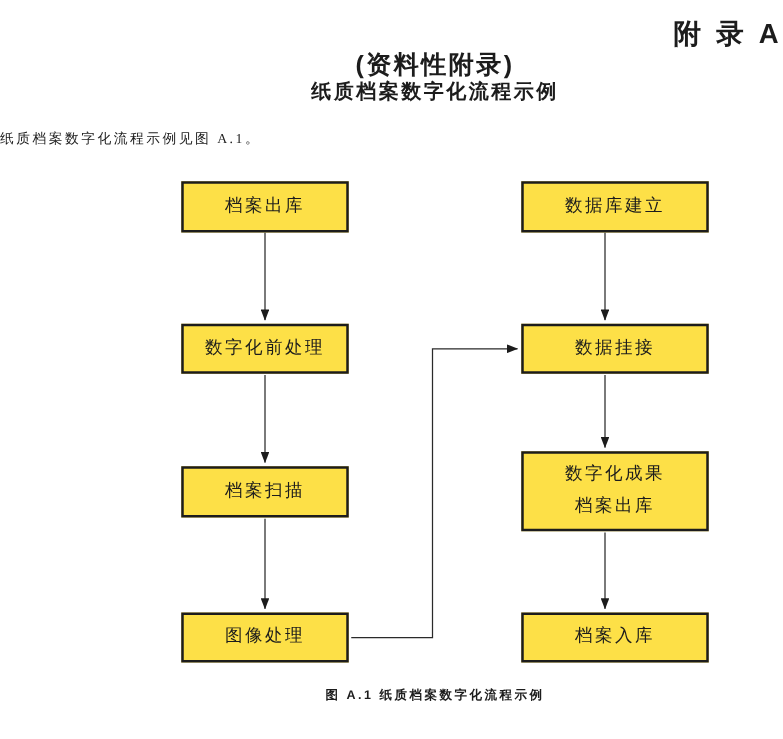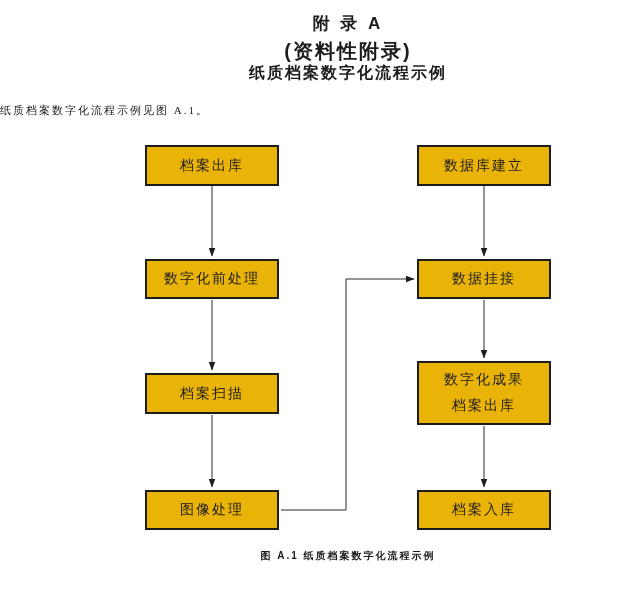--- a/index.html
+++ b/index.html
@@ -19,21 +19,21 @@
   
   .heading-line {
     position: absolute;
     left: 70px;
     width: 556px;
     text-align: center;
     font-family: "Liberation Sans", sans-serif;
     font-weight: bold;
     color: #1c1c1c;
   }
-  .h-appendix   { top: 12px;  font-size: 17px; letter-spacing: 3px; }
+  .h-appendix   { top: 12px;  font-size: 22px; letter-spacing: 3px; text-align: right; }
   .h-type       { top: 38px;  font-size: 20px; letter-spacing: 2px; }
   .h-title      { top: 63px;  font-size: 16px; letter-spacing: 2px; }
   
   .intro {
     position: absolute;
     top: 103px;
     left: 0px;
     font-size: 11px;
     letter-spacing: 2px;
     white-space: nowrap;
@@ -47,32 +47,32 @@
   }
   .connectors {
     position: absolute;
     top: 0; left: 0;
     pointer-events: none;
   }
   .node {
     position: absolute;
     box-sizing: border-box;
     border: 2px solid #1c1c1c;
-    background: #eab308;
+    background: #fde047;
     display: flex;
     align-items: center;
     justify-content: center;
     text-align: center;
     font-size: 14px;
     letter-spacing: 2px;
     line-height: 26px;
     white-space: pre-line;
   }
   .l-col { left: 145px; width: 134px; }
-  .r-col { left: 417px; width: 134px; }
+  .r-col { left: 417px; width: 150px; }
   .n-l1 { top: 145px; height: 41px; }
   .n-l2 { top: 259px; height: 40px; }
   .n-l3 { top: 373px; height: 41px; }
   .n-l4 { top: 490px; height: 40px; }
   .n-r1 { top: 145px; height: 41px; }
   .n-r2 { top: 259px; height: 40px; }
   .n-r3 { top: 361px; height: 64px; }
   .n-r4 { top: 490px; height: 40px; text-align: right; }
   
   .caption {

